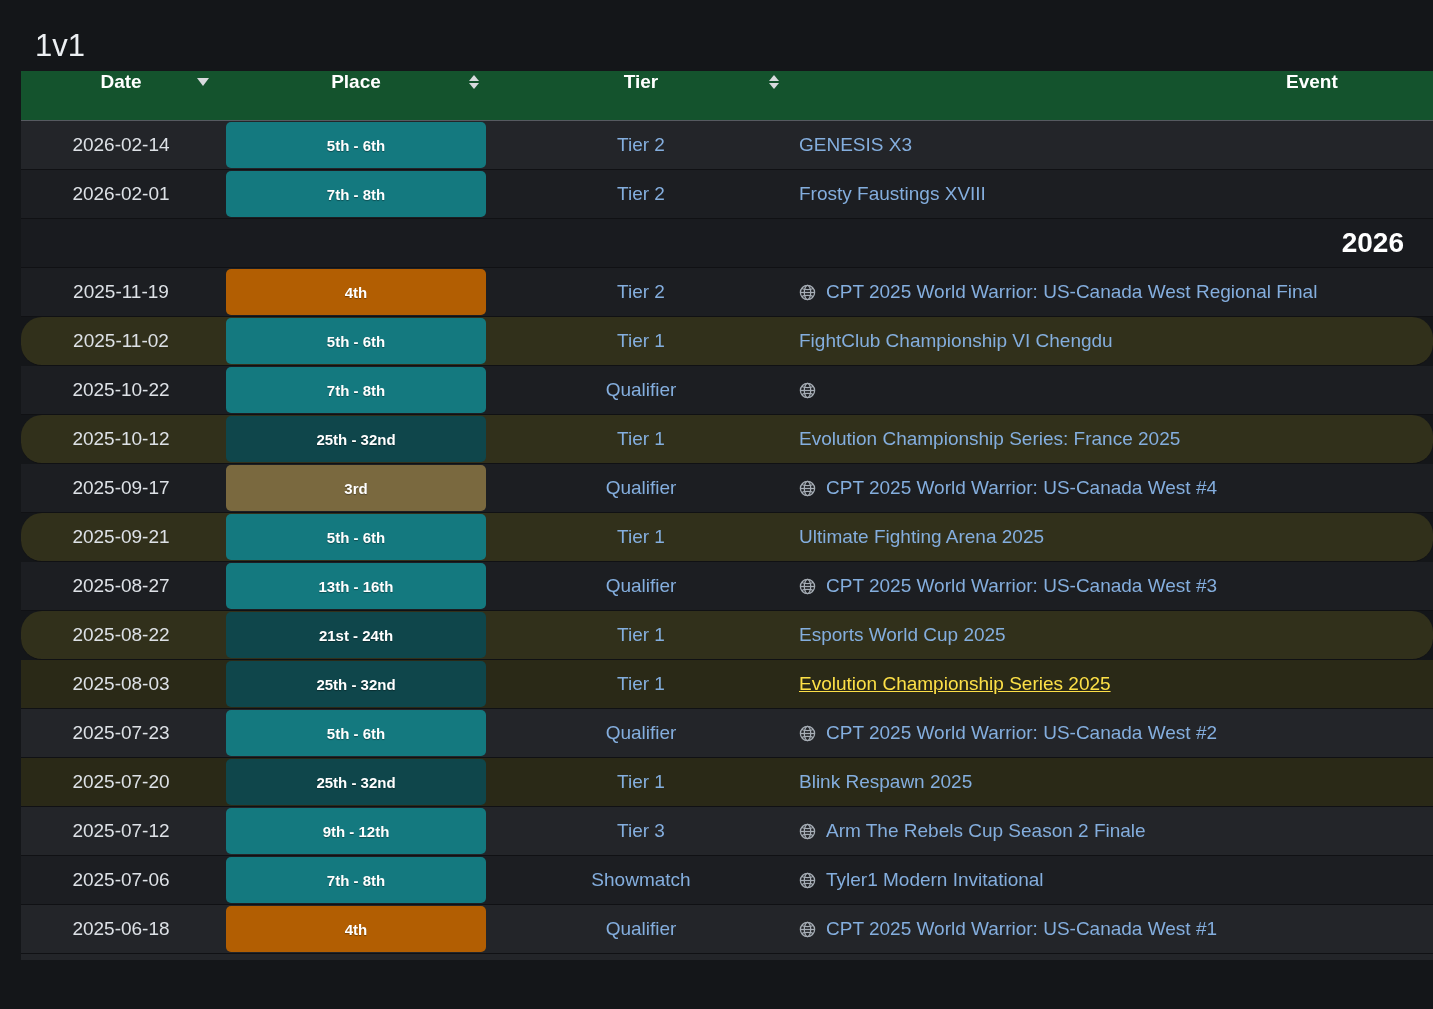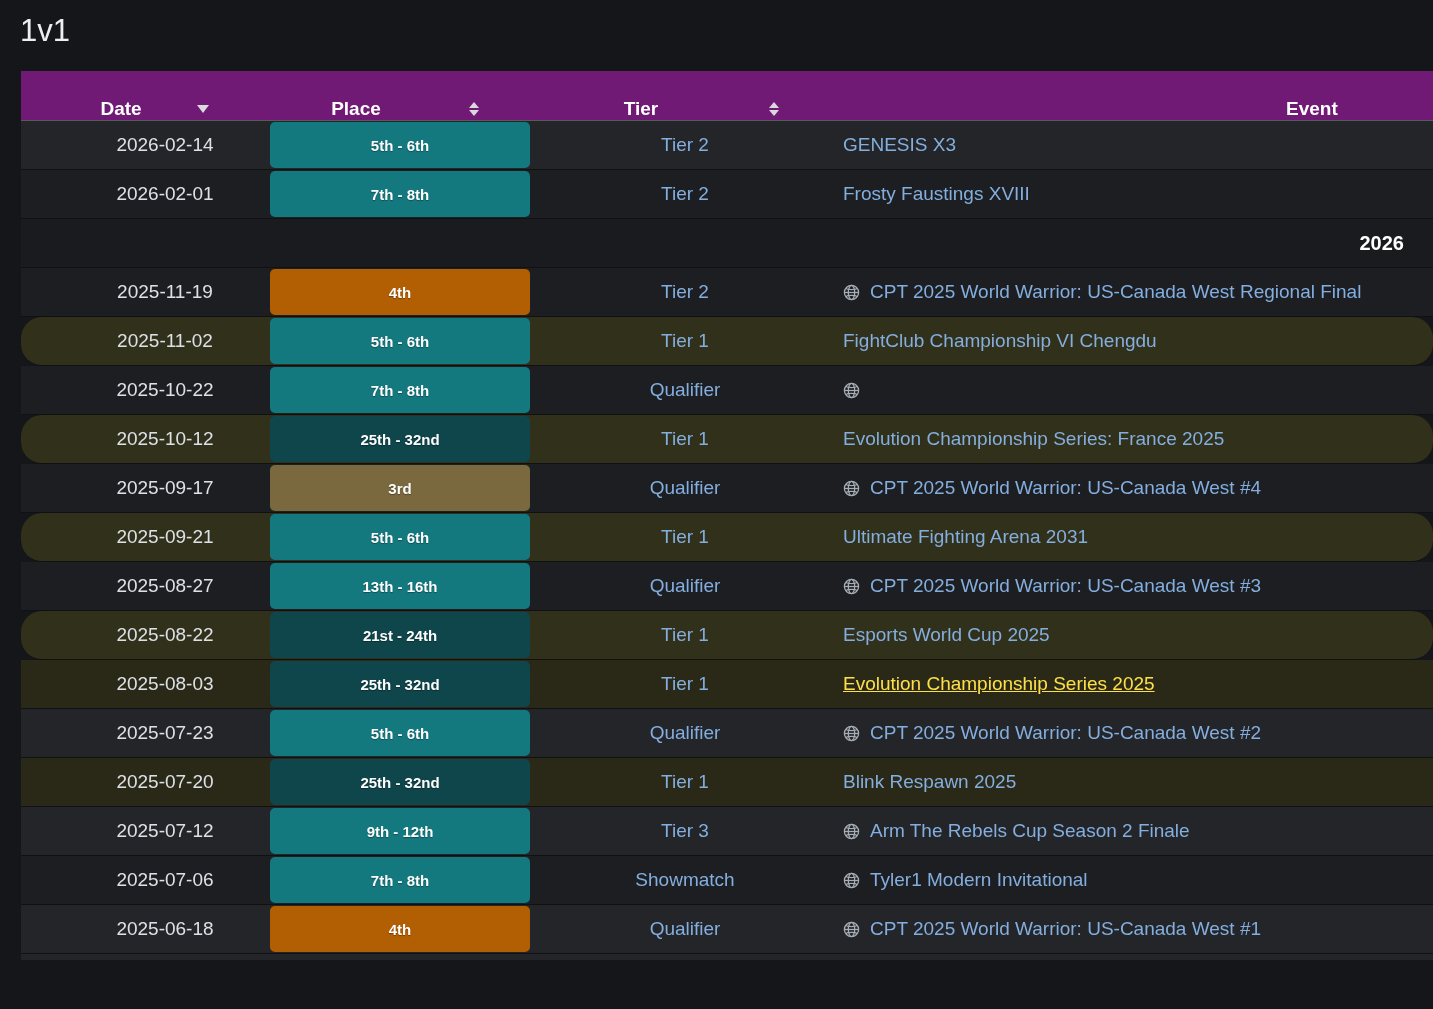--- a/index.html
+++ b/index.html
@@ -8,37 +8,37 @@
     width:1433px; height:1009px;
     background:#141619;
     font-family:"Liberation Sans", sans-serif;
     overflow:hidden;
     position:relative;
   }
   .page-title {
     color:#eceff2;
     font-size:31px;
     font-weight:400;
-    margin:2px;
+    margin:17px;
     padding:11px 0 0 18px;
     height:60px;
   }
   .results-table {
     position:absolute;
     left:21px; top:71px; right:0;
   }
   .thead {
     display:flex;
     height:50px;
-    background:#701a75;
+    background:#14532d;
     border-bottom:1px solid #565a60;
     color:#ffffff;
     font-weight:bold;
     font-size:19px;
-    align-items:flex-end;
+    align-items:flex-start;
   }
   .th {
     position:relative;
     display:flex;
     align-items:center;
     justify-content:center;
     cursor:pointer;
   }
   .th-date  { width:200px; }
   .th-place { width:270px; }
@@ -68,21 +68,20 @@
     border-right:5px solid transparent;
     border-top:6px solid #d8dade;
   }
 
   .row {
     display:flex;
     height:49px;
     align-items:center;
     border-bottom:1px solid #101114;
     font-size:19px;
-    padding-left:44px;
   }
   .row.even { background:#232529; }
   .row.odd  { background:#1c1e22; }
   .row.hl.even { background:#31301b;border-radius:21px; }
   .row.hl.odd  { background:#2a2917; }
 
   .cell-date {
     width:200px;
     text-align:center;
     color:#dde1e6;
@@ -127,21 +126,21 @@
 
   .year-row {
     display:flex;
     justify-content:flex-end;
     align-items:center;
     height:49px;
     background:#191b1f;
     border-bottom:1px solid #101114;
     color:#ffffff;
     font-weight:bold;
-    font-size:20px;
+    font-size:28px;
     padding-right:29px;
   }
   .row.partial {
     height:6px;
     border-bottom:none;
     background:#232529;
   }
 </style>
 </head>
 <body>
@@ -275,21 +274,21 @@
     </div>
   </div>
       <div class="row even hl">
     <div class="cell-date">2025-09-21</div>
     <div class="cell-place">
       <span class="badge teal">5th - 6th</span>
     </div>
     <div class="cell-tier">Tier 1</div>
     <div class="cell-event">
 
-      <span class="event-link">Ultimate Fighting Arena 2031</span>
+      <span class="event-link">Ultimate Fighting Arena 2025</span>
     </div>
   </div>
       <div class="row odd">
     <div class="cell-date">2025-08-27</div>
     <div class="cell-place">
       <span class="badge teal">13th - 16th</span>
     </div>
     <div class="cell-tier">Qualifier</div>
     <div class="cell-event">
       <span class="globe">

